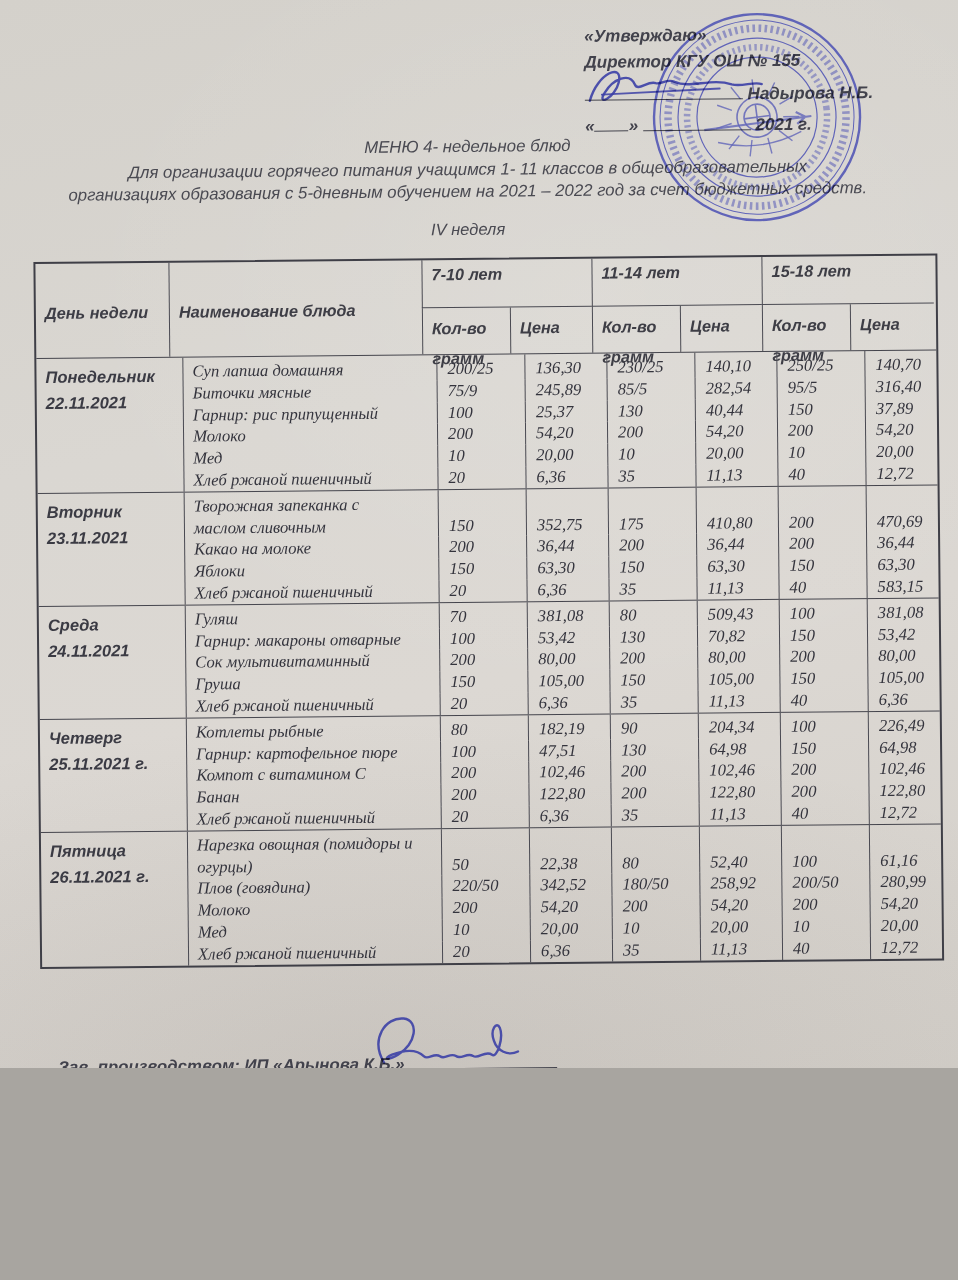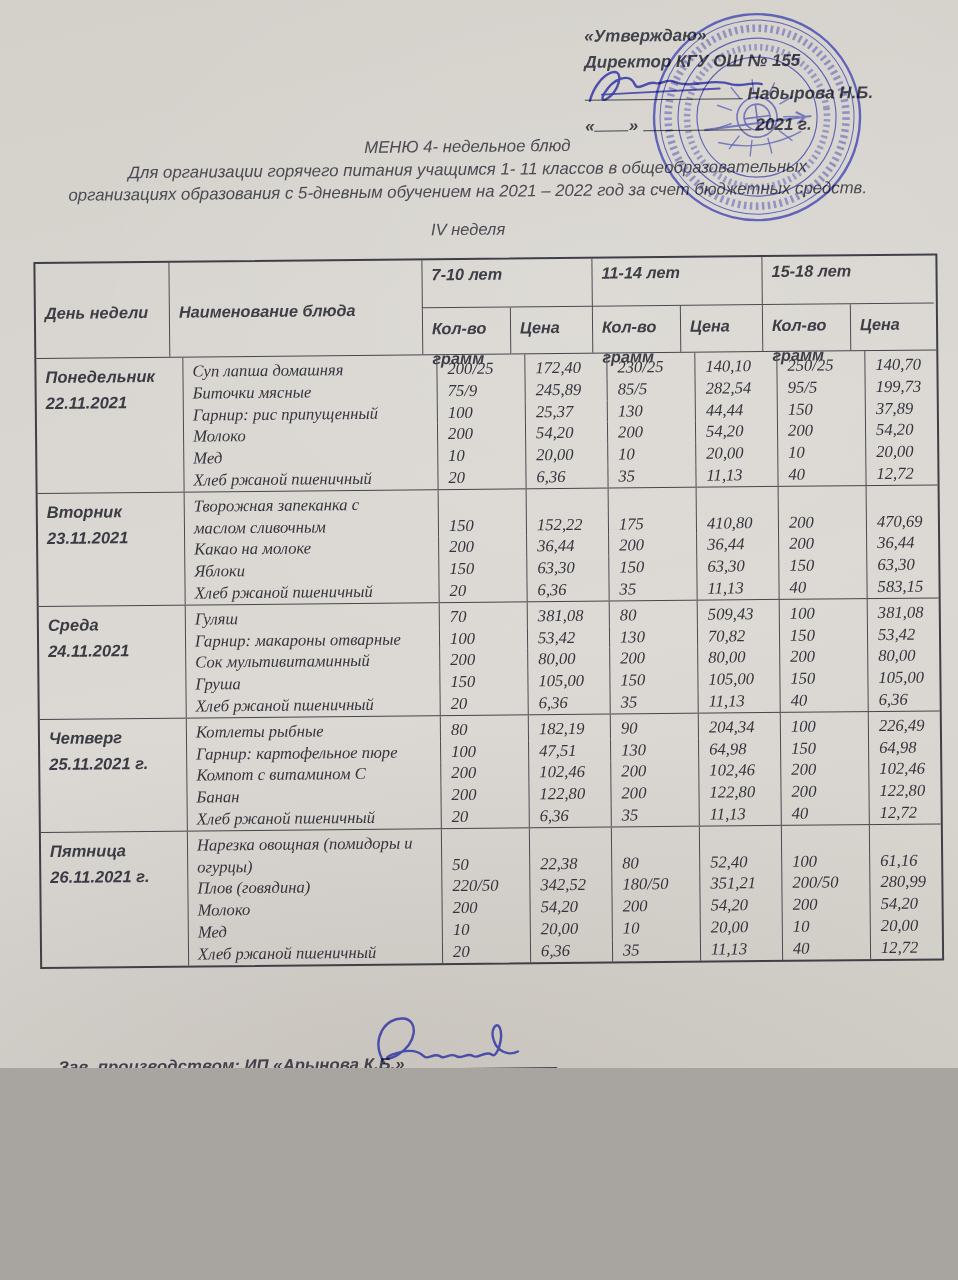--- a/index.html
+++ b/index.html
@@ -132,21 +132,21 @@
             <div class="day-cell">
               <div class="">Понедельник</div>
               <div class="">22.11.2021</div>
             </div>
             <div class="dish-grid">
               <div class="dish-cell">Суп лапша домашняя</div>
               <div class="val-cell">
                 <span>200/25</span>
               </div>
               <div class="val-cell">
-                <span>172,40</span>
+                <span>136,30</span>
               </div>
               <div class="val-cell">
                 <span>230/25</span>
               </div>
               <div class="val-cell">
                 <span>140,10</span>
               </div>
               <div class="val-cell">
                 <span>250/25</span>
               </div>
@@ -163,34 +163,34 @@
               <div class="val-cell">
                 <span>85/5</span>
               </div>
               <div class="val-cell">
                 <span>282,54</span>
               </div>
               <div class="val-cell">
                 <span>95/5</span>
               </div>
               <div class="val-cell">
-                <span>199,73</span>
+                <span>316,40</span>
               </div>
               <div class="dish-cell">Гарнир: рис припущенный</div>
               <div class="val-cell">
                 <span>100</span>
               </div>
               <div class="val-cell">
                 <span>25,37</span>
               </div>
               <div class="val-cell">
                 <span>130</span>
               </div>
               <div class="val-cell">
-                <span>44,44</span>
+                <span>40,44</span>
               </div>
               <div class="val-cell">
                 <span>150</span>
               </div>
               <div class="val-cell">
                 <span>37,89</span>
               </div>
               <div class="dish-cell">Молоко</div>
               <div class="val-cell">
                 <span>200</span>
@@ -255,21 +255,21 @@
               <div class="">Вторник</div>
               <div class="">23.11.2021</div>
             </div>
             <div class="dish-grid">
               <div class="dish-cell">Творожная запеканка с
 маслом сливочным</div>
               <div class="val-cell">
                 <span>150</span>
               </div>
               <div class="val-cell">
-                <span>152,22</span>
+                <span>352,75</span>
               </div>
               <div class="val-cell">
                 <span>175</span>
               </div>
               <div class="val-cell">
                 <span>410,80</span>
               </div>
               <div class="val-cell">
                 <span>200</span>
               </div>
@@ -571,21 +571,21 @@
               <div class="val-cell">
                 <span>220/50</span>
               </div>
               <div class="val-cell">
                 <span>342,52</span>
               </div>
               <div class="val-cell">
                 <span>180/50</span>
               </div>
               <div class="val-cell">
-                <span>351,21</span>
+                <span>258,92</span>
               </div>
               <div class="val-cell">
                 <span>200/50</span>
               </div>
               <div class="val-cell">
                 <span>280,99</span>
               </div>
               <div class="dish-cell">Молоко</div>
               <div class="val-cell">
                 <span>200</span>

